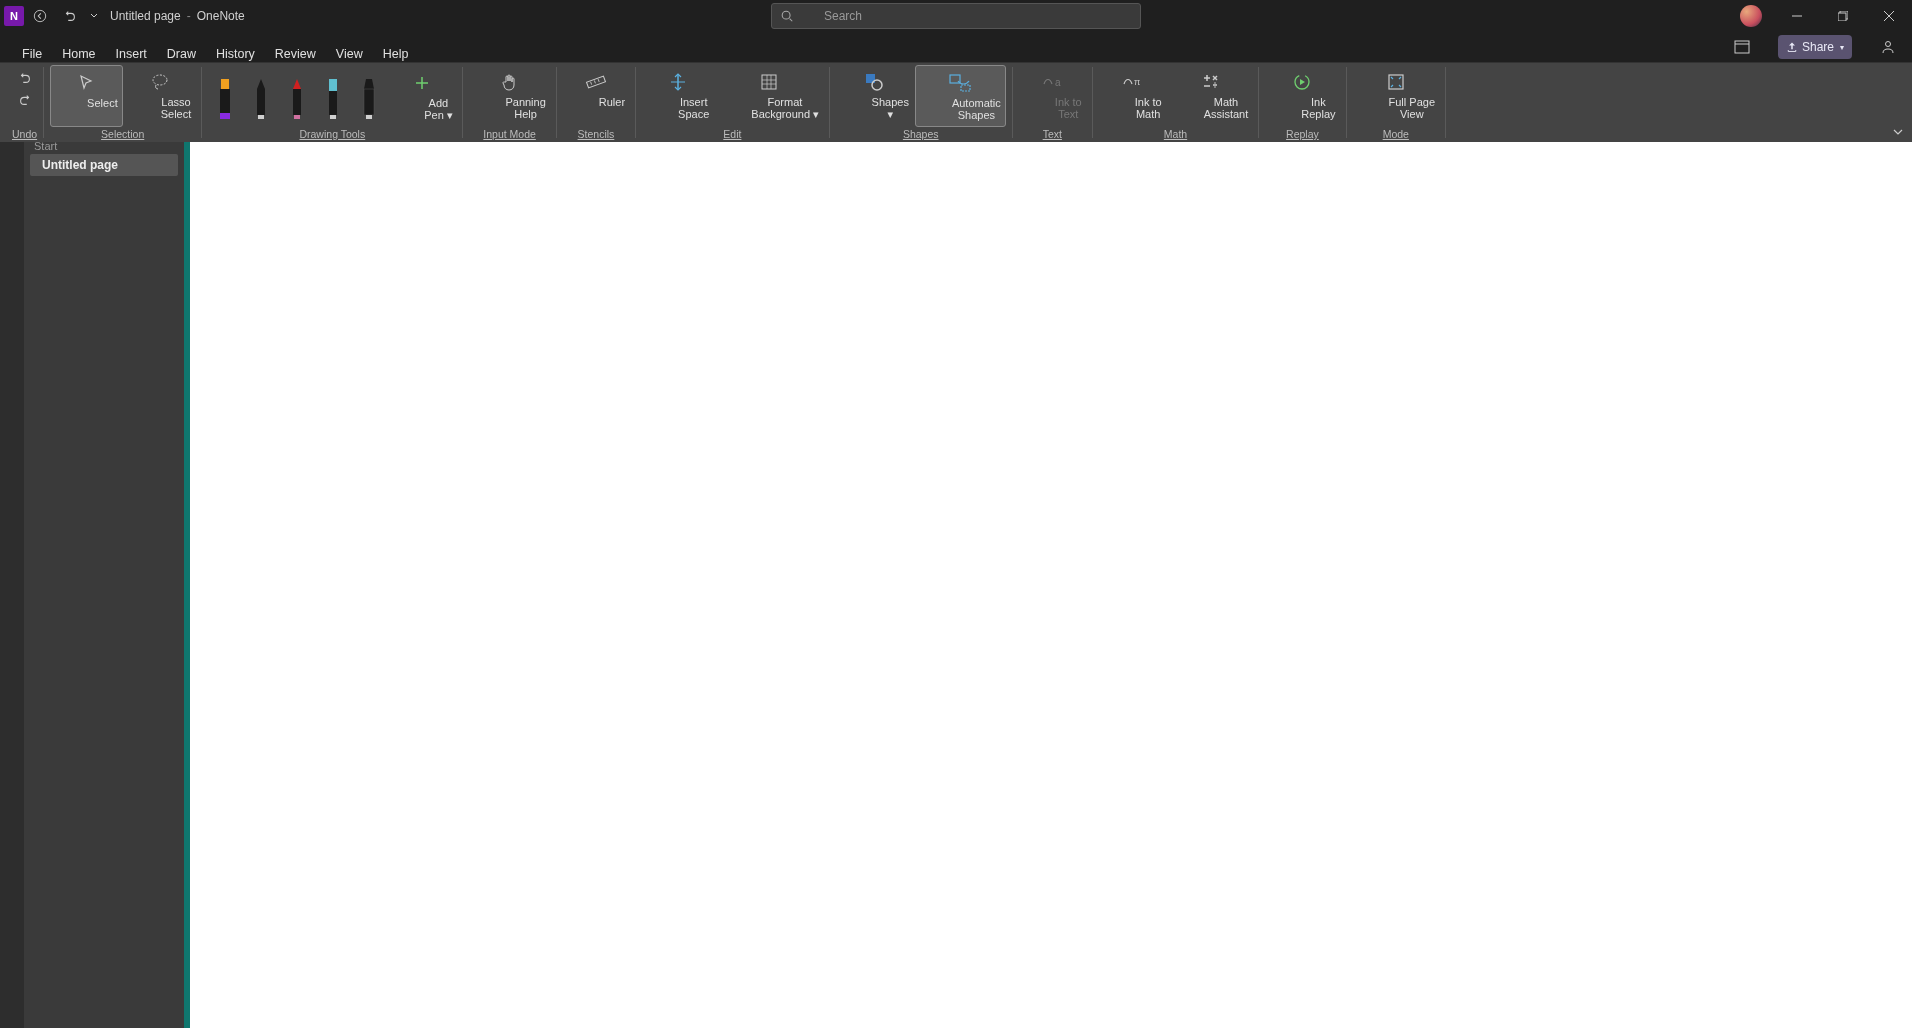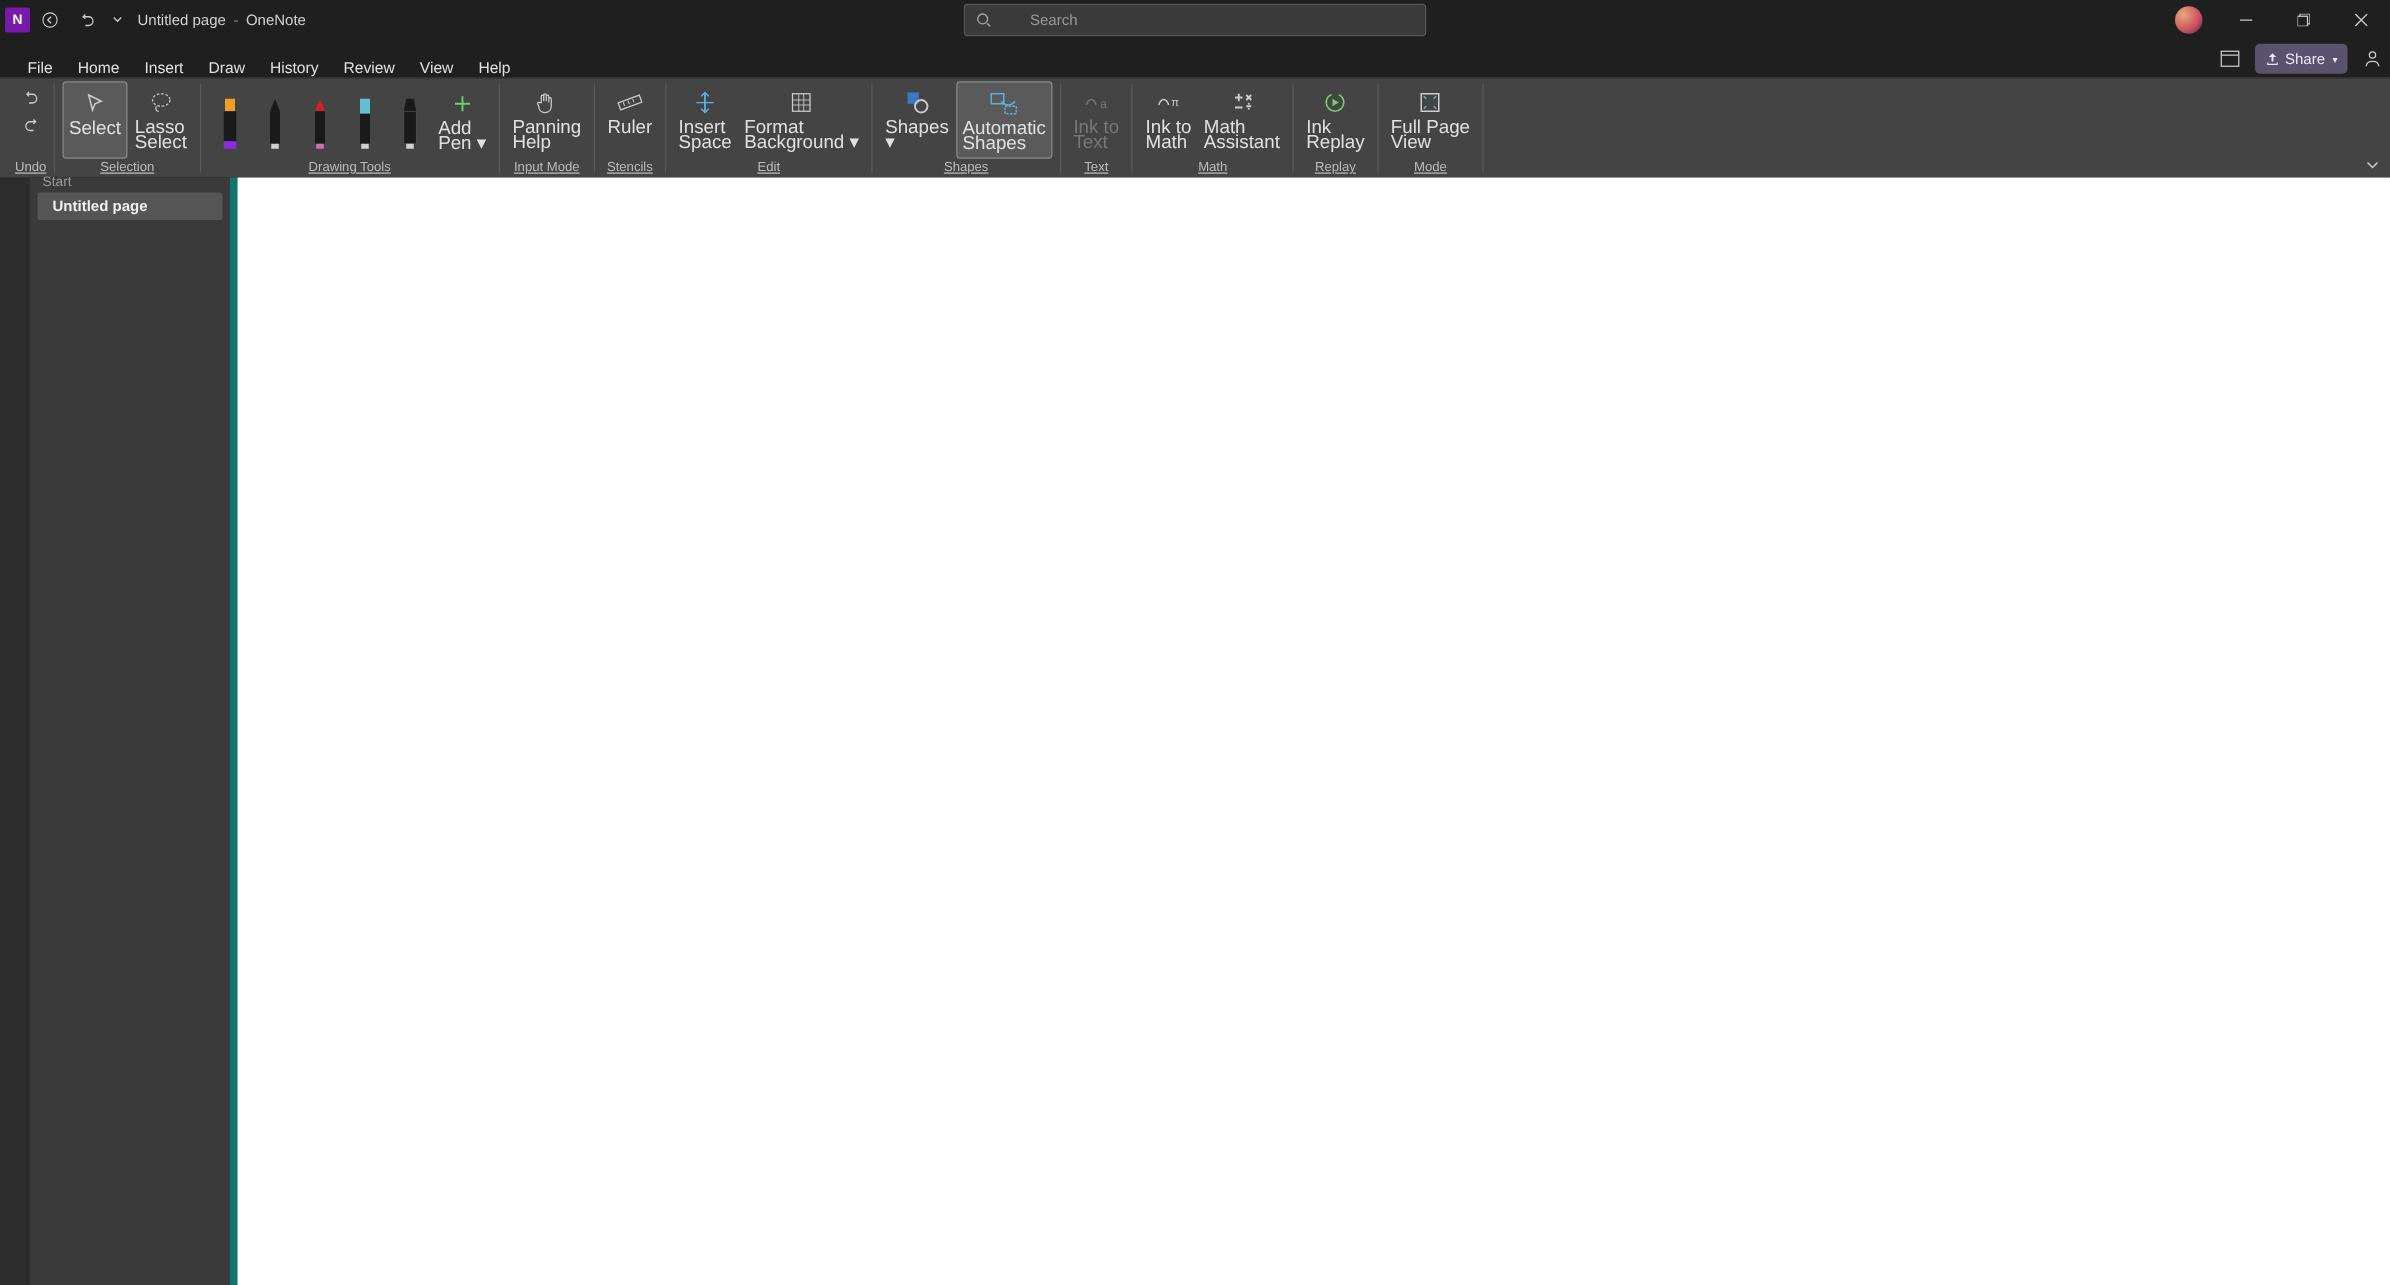--- a/index.html
+++ b/index.html
@@ -21,36 +21,36 @@
 .win-controls { position: absolute; right: 0; display: flex; }
 .avatar { width: 22px; height: 22px; border-radius: 50%; background: radial-gradient(circle at 30% 30%, #e8a87c, #c94f5e 60%, #3b2a45); margin-right: 12px; align-self: center; }
 .win-btn { width: 46px; height: 32px; display: flex; align-items: center; justify-content: center; color: #ccc; cursor: pointer; }
 
 
 .menubar { height: 30px; background: #1f1f1f; display: flex; align-items: center; padding-left: 12px; position: relative; }
 .menu-tab { padding: 0 10px; height: 30px; display: flex; align-items: center; font-size: 12.5px; color: #e0e0e0; cursor: pointer; position: relative; margin-top: 14px; }
 .menu-tab.active { font-weight: 400; }
 .menu-tab.active::after { content: ""; position: absolute; bottom: 0; left: 8px; right: 8px; height: 3px; background: #d0a2f7; border-radius: 2px; }
 
-.menubar-right { position: absolute; right: 0; display: flex; align-items: center; gap: 6px; justify-content: center; }
+.menubar-right { position: absolute; right: 10px; display: flex; align-items: center; gap: 22px; justify-content: center; }
 .mb-btn { width: 28px; height: 24px; display: flex; align-items: center; justify-content: center; color: #ccc; cursor: pointer; border-radius: 3px; }
 .share-btn { height: 24px; padding: 0 8px; background: #5a5370; border-radius: 4px; display: flex; align-items: center; gap: 4px; font-size: 12px; color: #e8e8f5; cursor: pointer; }
 .share-btn .caret { font-size: 8px; margin-left: 2px; }
 
 
 .ribbon { height: 80px; background: #444444; display: flex; align-items: stretch; padding-left: 8px; position: relative; border-top: 1px solid #333; }
 .ribbon-group { display: flex; flex-direction: column; align-items: center; padding: 2px 4px 0; position: relative; }
 .ribbon-group .items { display: flex; align-items: flex-start; gap: 2px; flex: 1; }
 .ribbon-group .glabel { font-size: 10.5px; color: #bbb; padding-bottom: 2px; text-align: center; text-decoration: underline; }
 .rsep { width: 1px; background: #5a5a5a; margin: 4px 2px; }
 
 .rbtn { display: flex; flex-direction: column; align-items: center; justify-content: flex-start; padding: 3px 4px; min-width: 36px; height: 62px; border-radius: 3px; cursor: pointer; color: #e0e0e0; }
 .rbtn.selected { background: #5a5a5a; border: 1px solid #888; }
 .rbtn .ricon { width: 24px; height: 24px; display: flex; align-items: center; justify-content: center; margin-top: 2px; }
-.rbtn .rlabel { font-size: 15px; line-height: 12px; text-align: left; margin-top: 2px; white-space: pre-line; }
+.rbtn .rlabel { font-size: 11px; line-height: 12px; text-align: center; margin-top: 2px; white-space: pre-line; margin-left: 32px; }
 .rbtn.disabled { color: #777; cursor: default; }
 
 .undo-col { display: flex; flex-direction: column; gap: 0; padding-top: 2px; }
 .undo-col .tb-btn { width: 24px; height: 22px; }
 
 
 .pen-item { width: 32px; height: 48px; display: flex; align-items: flex-end; justify-content: center; cursor: pointer; border-radius: 3px; margin: 2px 1px; }
 .pen-svg { width: 22px; height: 44px; }
 
 .ribbon-collapse { position: absolute; right: 8px; bottom: 6px; color: #ccc; cursor: pointer; font-size: 10px; }

